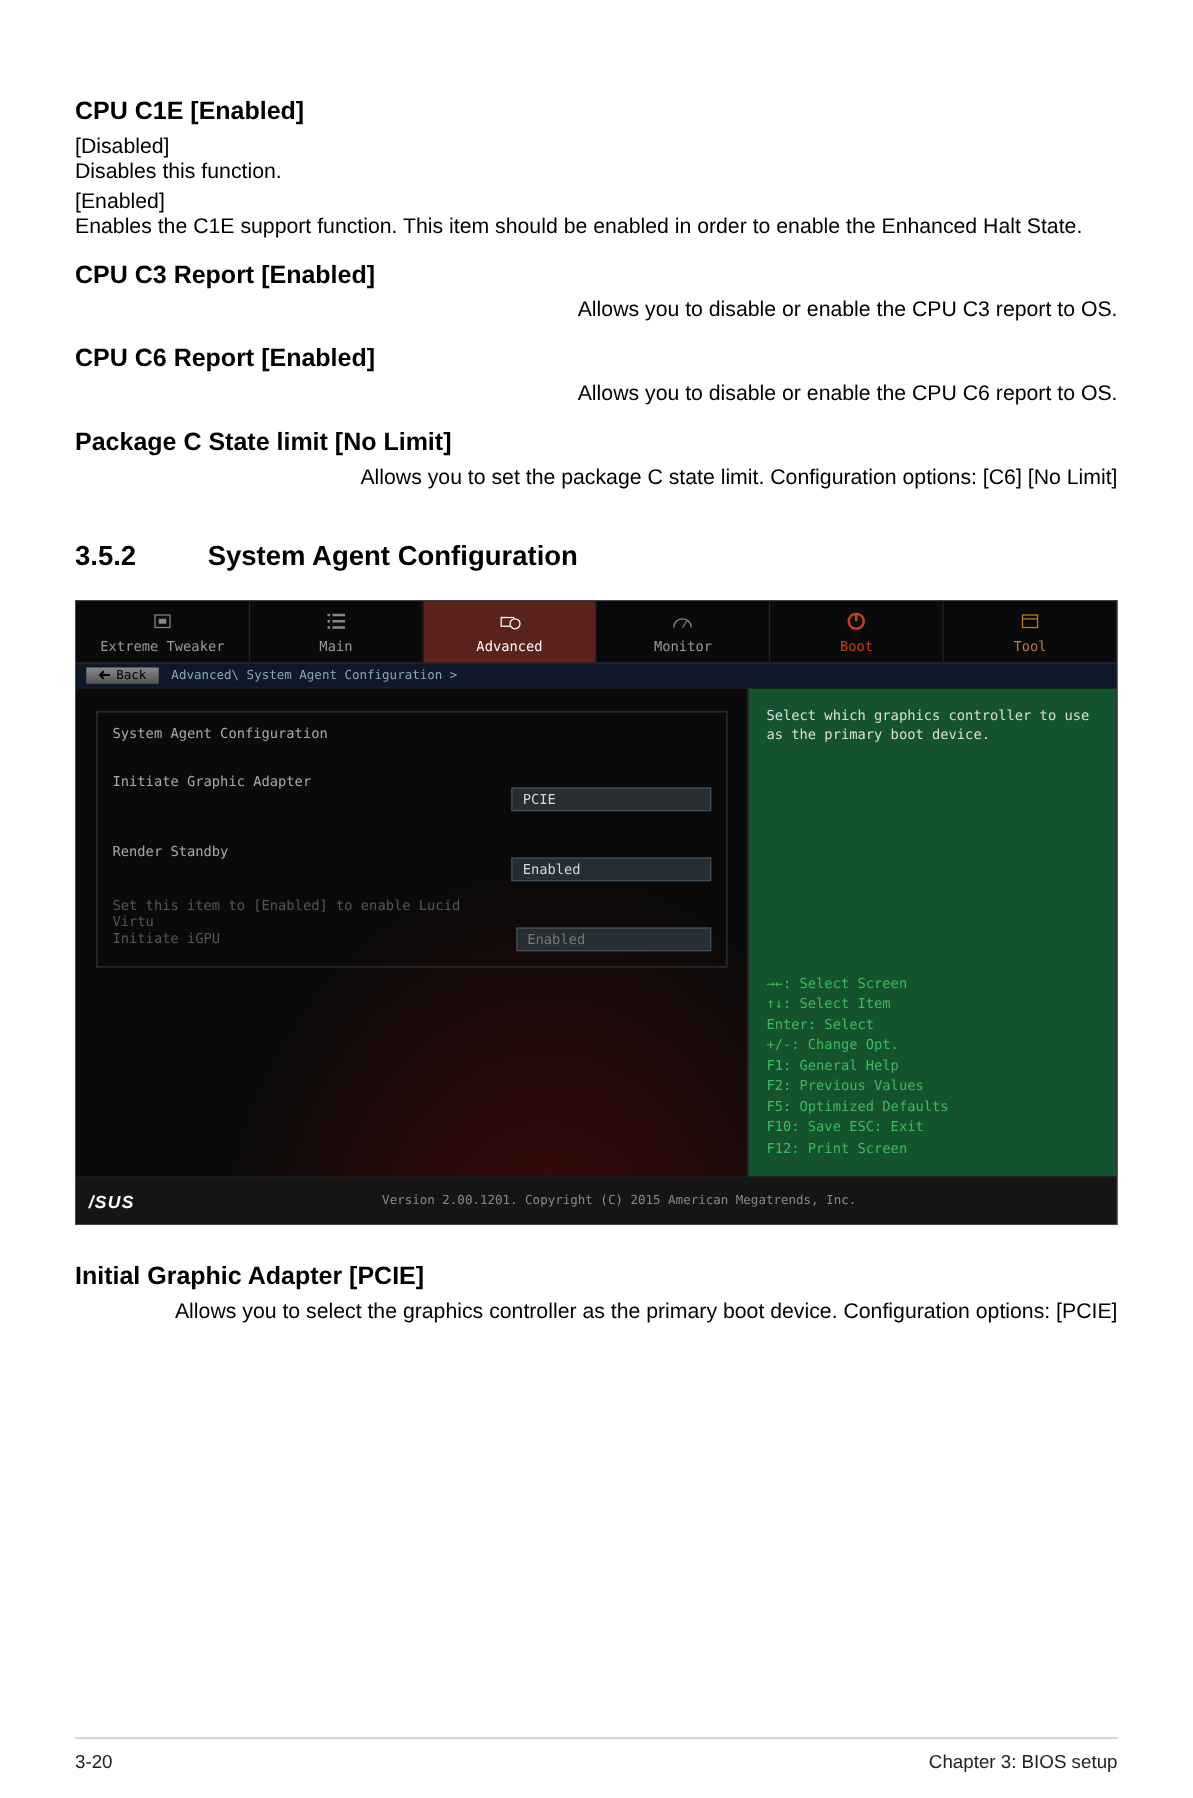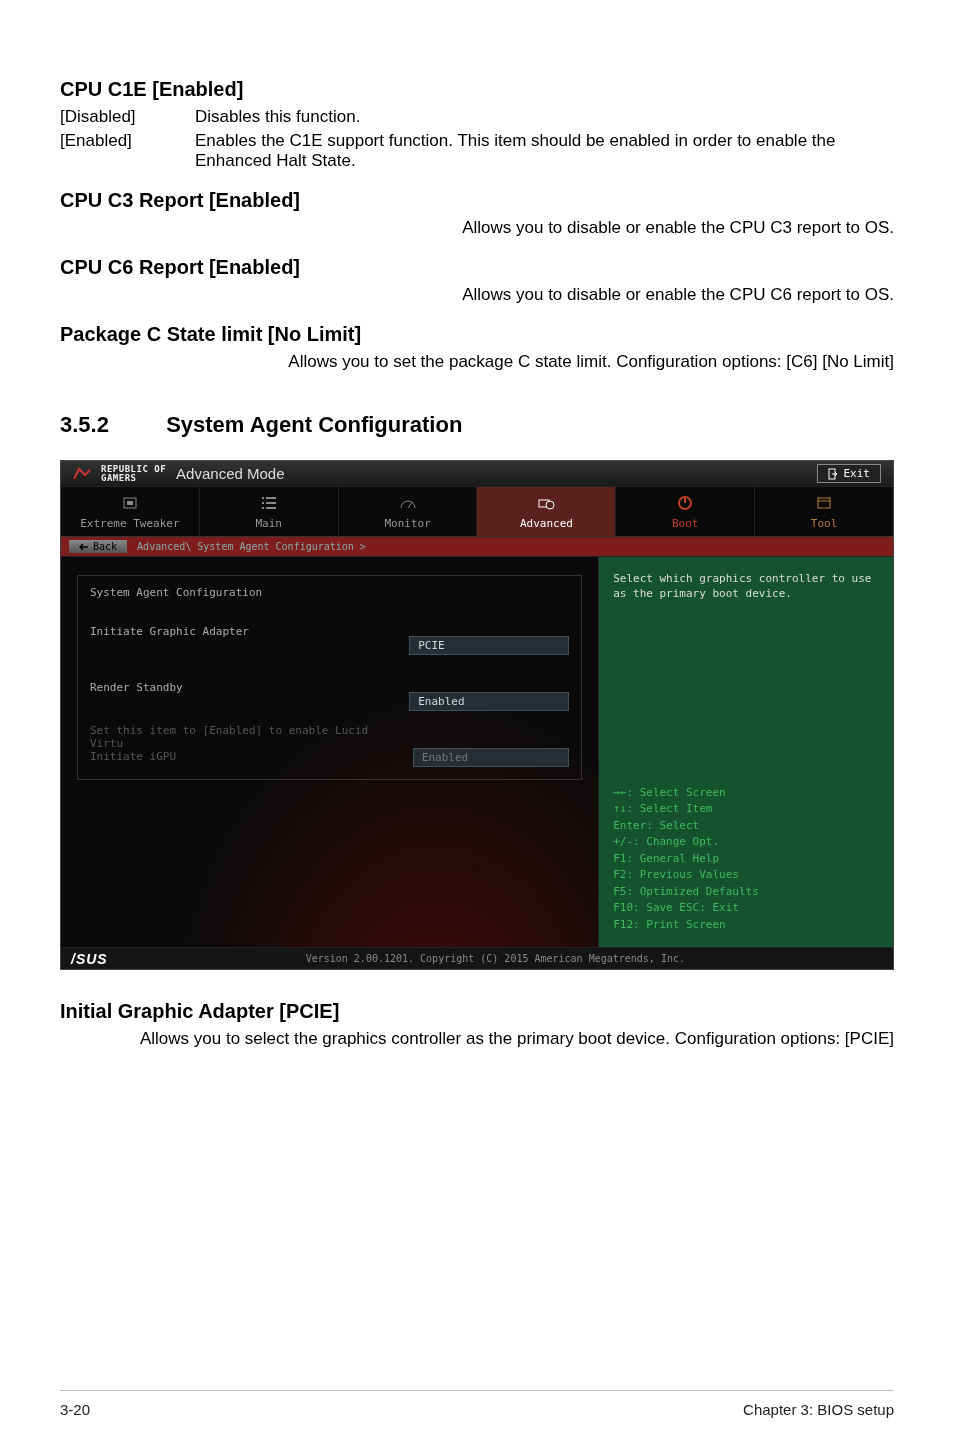--- a/index.html
+++ b/index.html
@@ -9,21 +9,21 @@
     color: #000;
     width: 954px;
     height: 1438px;
     padding: 60px 60px 20px 60px;
     position: relative;
     display: flex;
     flex-direction: column;
   }
   .content { flex: 1; }
   h2.heading { font-size: 20px; font-weight: bold; margin-top: 18px; margin-bottom: 6px; }
-  .option-row { display: flex; margin: 4px 0; }
+  .option-row { display: flex; margin: 4px 0; flex-direction: column; }
   .option-key { width: 135px; font-size: 17px; }
   .option-desc { flex: 1; font-size: 17px; }
   .para { font-size: 17px; margin: 6px 0 10px 0; text-align: right; }
   .section-no { display: inline-block; width: 100px; }
   h1.section { font-size: 22px; font-weight: bold; margin-top: 40px; margin-bottom: 22px; }
   .bios {
     width: 100%;
     border: 1px solid #444;
     background: #0a0a0a;
     font-family: "Lucida Console", Monaco, monospace;
@@ -57,21 +57,21 @@
     padding: 8px 0 6px 0;
     border-right: 1px solid #222;
     color: #999;
   }
   .tab:last-child { border-right:none; }
   .tab.active { background: #5a211d; color: #fff; }
   .tab.boot { color:#c04028; }
   .tab.tool { color:#b97c3b; }
   .tab-icon { height:18px; }
   .tab-label { margin-top:4px; }
-  .breadcrumb-row{ display:flex; align-items:center; background:#7f1d1d; padding:2px 8px; border-bottom:1px solid #222; height:20px;}
+  .breadcrumb-row{ display:flex; align-items:center; background:#0f172a; padding:2px 8px; border-bottom:1px solid #222; height:20px;}
   .back-btn{
     background: linear-gradient(#888,#555);
     color:#000; padding:1px 10px; border-radius:0; font-size:10px; margin-right:10px;
     display:flex; align-items:center; gap:4px;
   }
   .breadcrumb{ color:#8aa; font-size:10px; }
   .bios-body {
     display:flex; min-height: 390px;
   }
   .bios-left {
@@ -92,21 +92,21 @@
   .val-box {
     width: 160px; background:#262e33; border:1px solid #40505a; padding:2px 8px; color:#cfd8dc;
     font-size:11px;
     margin-top:29px;
   }
   .grp-title{ color:#aaa; margin-bottom:6px; }
   .help-text{ color:#ddd; font-size:11px; line-height:1.4; }
   .key-help{ color:#3fb860; font-size:11px; line-height:1.5; }
   .bios-footer{
     display:flex; justify-content:space-between; align-items:center;
-    background:#151515; border-top:1px solid #222; padding:4px 10px; color:#888; font-size:10px; height:22px;
+    background:#151515; border-top:1px solid #222; padding:4px 10px; color:#888; font-size:10px; height:38px;
   }
   .brand{ color:#fff; font-weight:bold; font-style:italic; font-family: Arial, sans-serif; font-size:14px; letter-spacing:1px;}
   .hr-thin{ border:none; border-top:1px solid #bbb; margin-top:30px; margin-bottom:10px;}
   .page-footer{ display:flex; justify-content:space-between; font-size:15px; color:#222; }
   svg{ display:inline-block; vertical-align:middle;}
 </style>
 </head>
 <body>
 
 <div class="content">
@@ -129,78 +129,56 @@
 
 <h2 class="heading">Package C State limit [No Limit]</h2>
 <p class="para">Allows you to set the package C state limit. Configuration options: [C6] [No Limit]</p>
 
 <h1 class="section">
   <span class="section-no">3.5.2</span>
   <span>System Agent Configuration</span>
 </h1>
 
 <div class="bios">
-  <div class="bios-top">
-    <div class="bios-top-left">
-      <span>
-        <svg width="18" height="14" viewBox="0 0 18 14">
-              <path d="M1 12 L6 2 L12 8 L17 3" stroke="#c33" stroke-width="2" fill="none"></path>
-            </svg>
-      </span>
-      <span class="rog-name">
-        <span>REPUBLIC OF</span><br><span>GAMERS</span>
-      </span>
-      <span class="adv-mode">Advanced Mode</span>
-    </div>
-    <div class="exit-btn">
-      <span>
-        <svg width="10" height="12" viewBox="0 0 10 12">
-              <rect x="1" y="1" width="6" height="10" stroke="#fff" fill="none"></rect>
-              <path d="M4 6 L9 6 M7 4 L9 6 L7 8" stroke="#fff" fill="none"></path>
-            </svg>
-      </span>
-      <span>Exit</span>
-    </div>
-  </div>
 
   <div class="tabs">
     <div class="tab">
       <div class="tab-icon">
         <svg width="20" height="16" viewBox="0 0 20 16">
               <rect x="4" y="3" width="12" height="10" stroke="#888" fill="none"></rect>
               <rect x="7" y="6" width="6" height="4" fill="#888"></rect>
             </svg>
       </div>
       <div class="tab-label">Extreme Tweaker</div>
     </div>
     <div class="tab">
       <div class="tab-icon">
         <svg width="20" height="16" viewBox="0 0 20 16">
               <path d="M3 3h2M3 8h2M3 13h2M7 3h10M7 8h10M7 13h10" stroke="#888" stroke-width="2"></path>
             </svg>
       </div>
       <div class="tab-label">Main</div>
     </div>
+    <div class="tab active">
+      <div class="tab-icon">
+        <svg width="20" height="16" viewBox="0 0 20 16">
+              <rect x="3" y="5" width="10" height="7" stroke="#fff" fill="none"></rect>
+              <circle cx="14" cy="10" r="4" stroke="#fff" fill="#5a211d"></circle>
+            </svg>
+      </div>
+      <div class="tab-label">Advanced</div>
+    </div>
     <div class="tab">
       <div class="tab-icon">
         <svg width="20" height="16" viewBox="0 0 20 16">
               <path d="M3 13 A7 7 0 0 1 17 13" stroke="#888" fill="none"></path>
               <line x1="10" y1="13" x2="14" y2="7" stroke="#888"></line>
             </svg>
       </div>
       <div class="tab-label">Monitor</div>
-    </div>
-    <div class="tab active">
-      <div class="tab-icon">
-        <svg width="20" height="16" viewBox="0 0 20 16">
-              <rect x="3" y="5" width="10" height="7" stroke="#fff" fill="none"></rect>
-              <circle cx="14" cy="10" r="4" stroke="#fff" fill="#5a211d"></circle>
-            </svg>
-      </div>
-      <div class="tab-label">Advanced</div>
     </div>
     <div class="tab boot">
       <div class="tab-icon">
         <svg width="20" height="16" viewBox="0 0 20 16">
               <circle cx="10" cy="8" r="6" stroke="#c04028" fill="none" stroke-width="2"></circle>
               <line x1="10" y1="2" x2="10" y2="8" stroke="#c04028" stroke-width="2"></line>
             </svg>
       </div>
       <div class="tab-label">Boot</div>
     </div>

